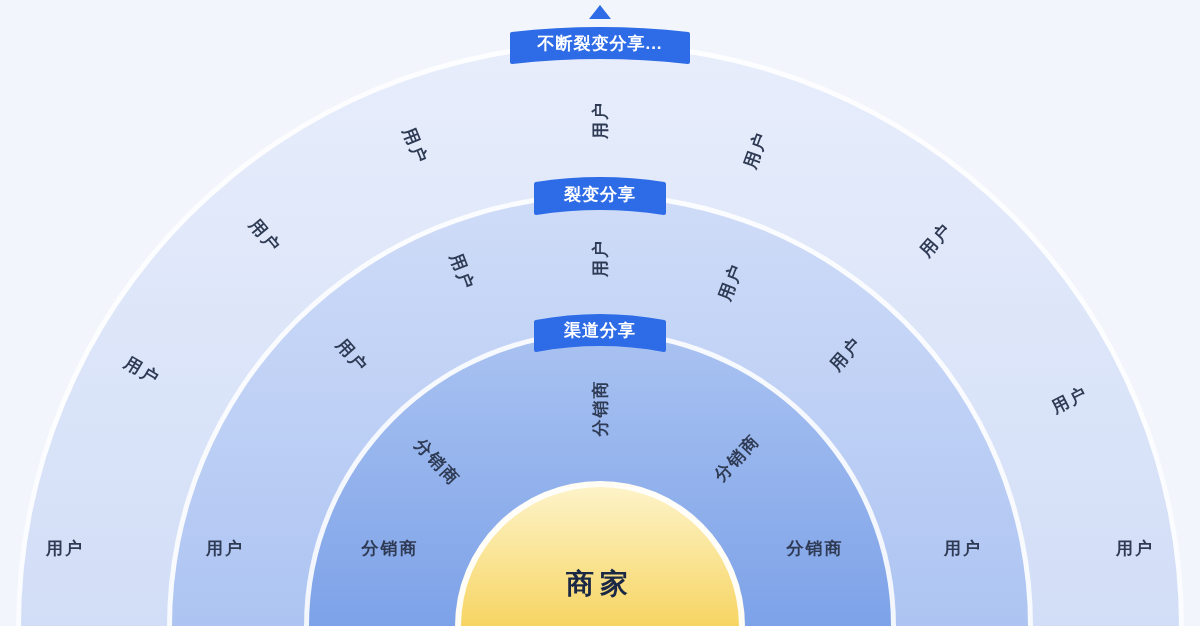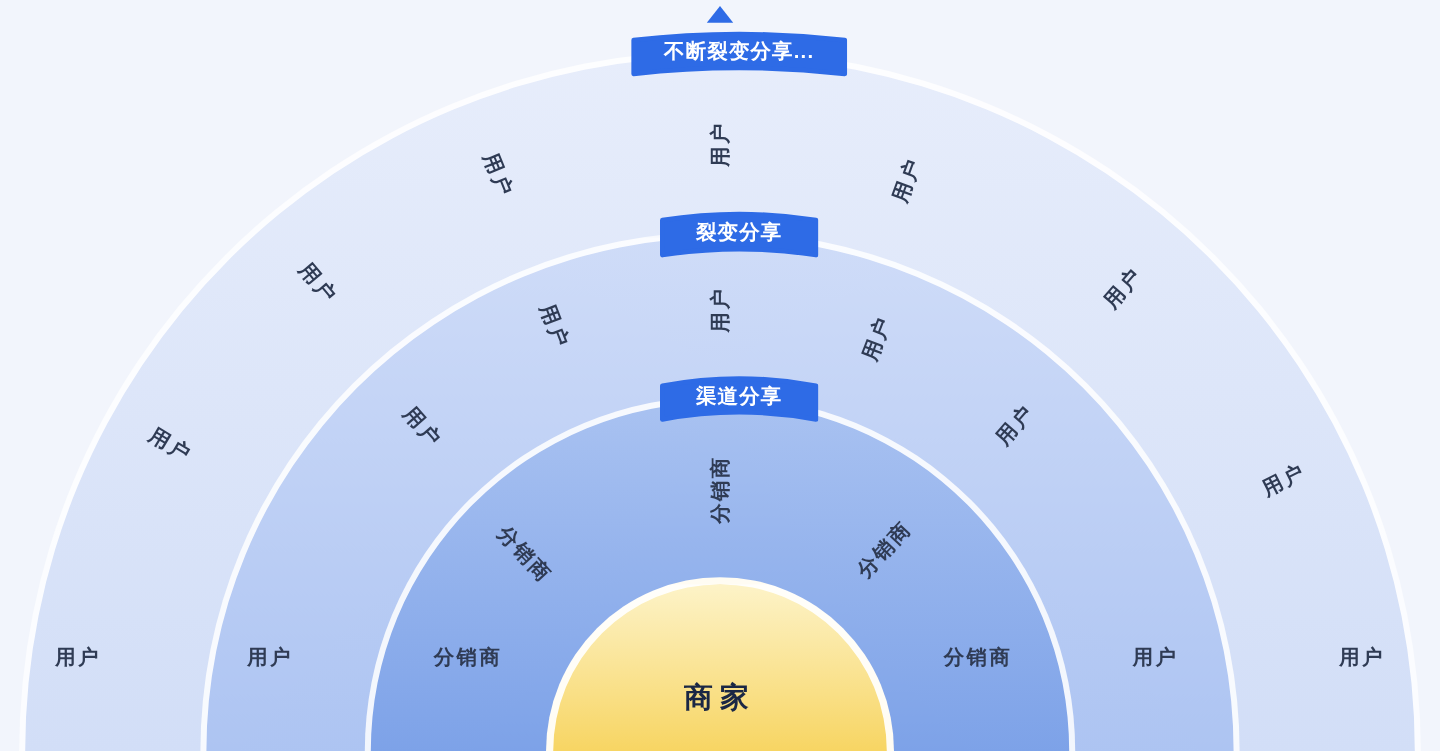--- a/index.html
+++ b/index.html
@@ -33,41 +33,40 @@
   }
   .core{
     left:455px;top:481px;width:290px;height:290px;
     border:6px solid rgba(255,255,255,0.92);
     background:linear-gradient(180deg,#fdf3c8 0%,#f7d563 50%);
   }
   .core-label{
     position:absolute;
     left:50%;top:78px;
     transform:translateX(-50%);
-    font-size:24px;
+    font-size:28px;
     font-weight:bold;
     letter-spacing:6px;
     color:#1a2745;
     white-space:nowrap;
   }
   .rlabel{
     position:absolute;
     transform:translate(-50%,-50%) rotate(var(--rot,0deg));
     font-size:17px;
     font-weight:600;
     letter-spacing:2px;
     color:#2f3b54;
     white-space:nowrap;
     z-index:5;
   }
   .badge{
     position:absolute;
     transform:translate(-50%,-50%);
     z-index:6;
-    margin-left:16px;
   }
   .badge svg text{
     fill:#ffffff;
     font-size:17px;
     font-weight:bold;
     letter-spacing:1px;
     text-anchor:middle;
     font-family:"Liberation Sans","DejaVu Sans",sans-serif;
   }
   .up-arrow{

